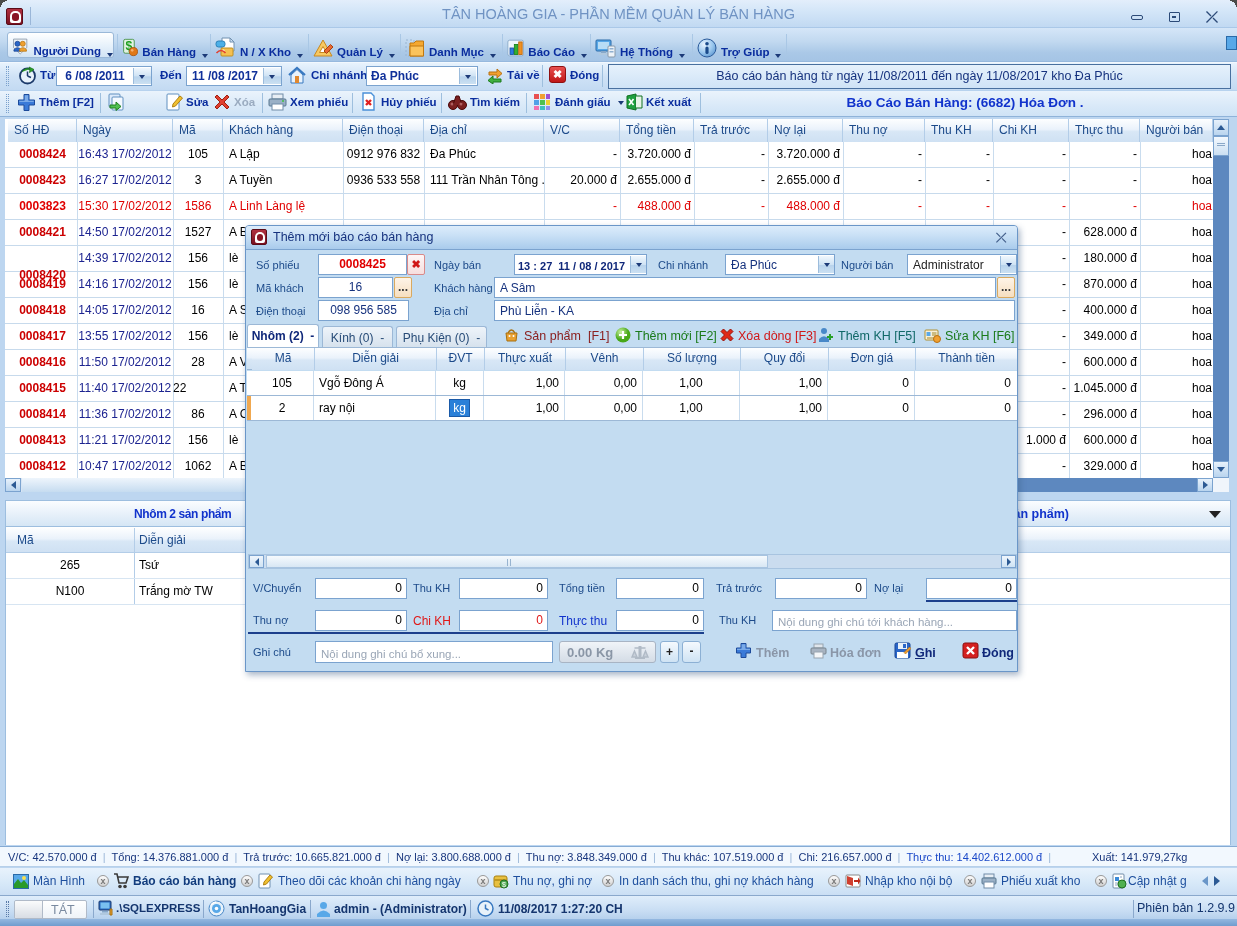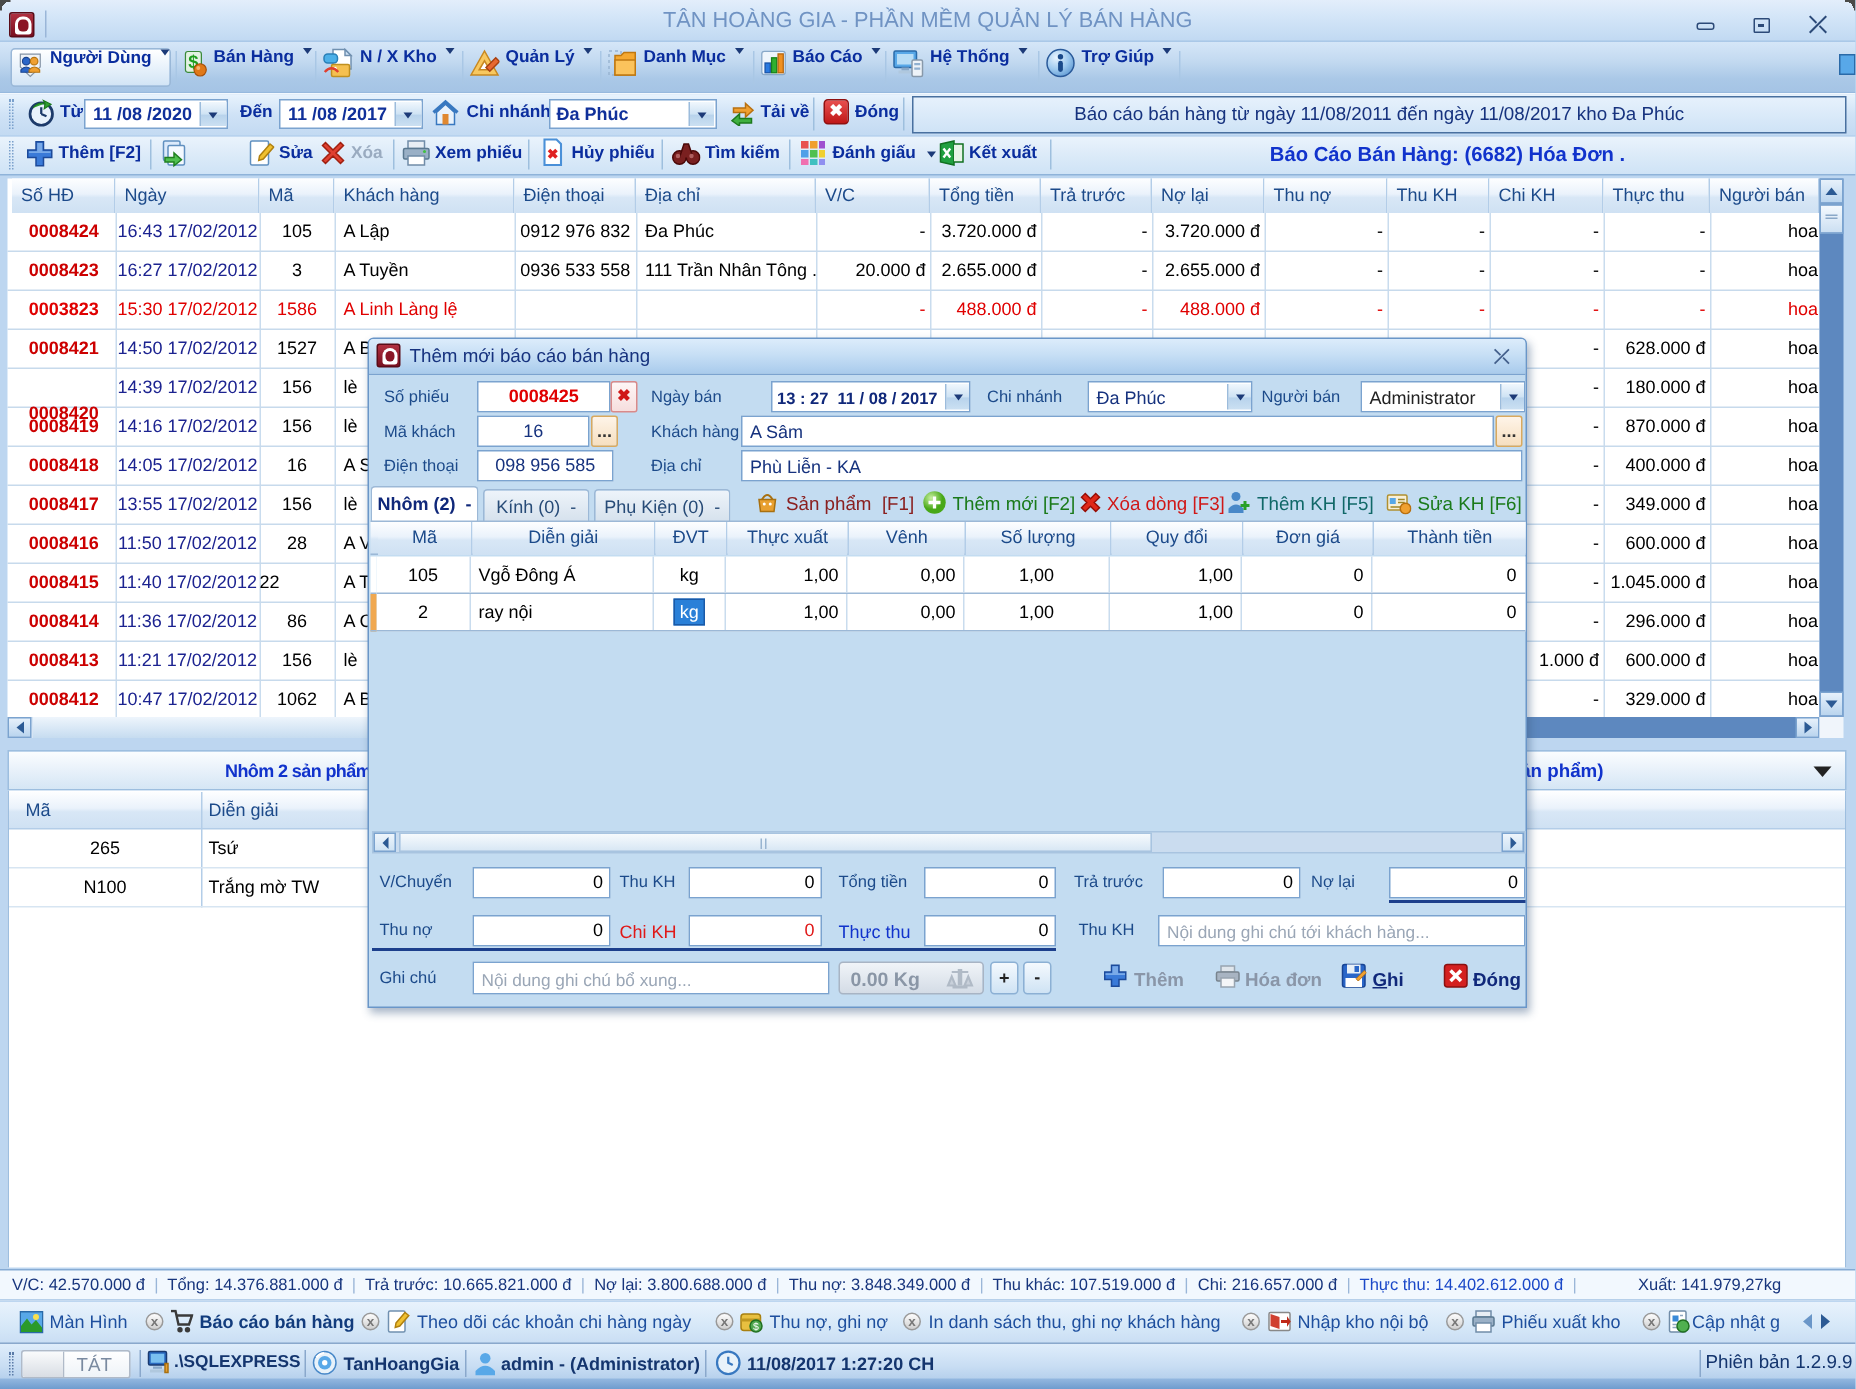--- a/index.html
+++ b/index.html
@@ -14,21 +14,21 @@
 #titlebar { left:0; top:0; width:1237px; height:28px;
   background:linear-gradient(#e3eefb 0%,#d4e6f8 40%,#c1d9f2 100%);
   border-bottom:1px solid #aac8e8; }
 #title-text { left:0; top:6px; width:1237px; text-align:center; color:#7093c3; font-size:14.5px; }
 .winbtn { top:12px; color:#2c4a78; }
 
 
 #menubar { left:0; top:28px; width:1237px; height:34px;
   background:linear-gradient(#d5e6f8 0%,#c2d9f0 40%,#aac8e7 75%,#a5c4e5 100%);
   border-bottom:1px solid #97b9de; }
-.mbtn { position:absolute; top:32px; height:26px; white-space:nowrap; border-radius:3px; display:flex; align-items:flex-start;
+.mbtn { position:absolute; top:32px; height:26px; white-space:nowrap; border-radius:3px; display:flex; align-items:flex-end;
   color:#0a2d9e; font-weight:bold; font-size:11.5px; }
 .mbtn .car { margin-left:6px; }
 .car { width:0; height:0; border-left:3px solid transparent; border-right:3px solid transparent;
   border-top:4px solid #1c3a78; display:inline-block; }
 .msep { position:absolute; top:34px; height:22px; width:1px; background:#a9c7e5; }
 
 
 #toolbar2 { left:0; top:62px; width:1237px; height:28px;
   background:linear-gradient(#e8f3fd 0%,#cfe2f6 50%,#c3daf2 100%);
   border-top:1px solid #f2f8fe; }
@@ -218,21 +218,21 @@
 
 <div class="abs" id="toolbar2"></div>
 <div class="grip" style="left:6px;top:66px;height:20px;border-left:1px dotted #7aa0cc;border-right:1px dotted #7aa0cc;"></div>
 <svg class="abs" style="left:18px;top:66px" width="19" height="19" viewBox="0 0 19 19">
     <circle cx="9.5" cy="10" r="7.5" fill="#e8f2fc" stroke="#1c3a6a" stroke-width="1.8"></circle>
     <path d="M9.5 10 L9.5 5.5 M9.5 10 L13 11.5" stroke="#1c3a6a" stroke-width="1.5" fill="none"></path>
     <path d="M4 6 A 7 7 0 0 1 12 3 L11 1 L16 3.5 L11.5 6.5 L12 3" fill="#30a030" stroke="#1d7a1d" stroke-width=".8"></path>
   </svg>
 <div class="abs tbtxt" style="left:40px;top:69px;">Từ</div>
 <div class="abs inp" style="left:56px;top:66px;width:96px;height:20px;">
-  <div class="abs" style="left:0;top:1px;width:76px;text-align:center;color:#10309a;font-weight:bold;font-size:12px;line-height:17px;">11 /08 /2020</div>
+  <div class="abs" style="left:0;top:1px;width:76px;text-align:center;color:#10309a;font-weight:bold;font-size:12px;line-height:17px;">6 /08 /2011</div>
   <div class="abs" style="left:76px;top:1px;width:18px;height:16px;background:linear-gradient(#f0f7fd,#cfe3f4 50%,#b8d3ec 55%,#cbe0f2);border-left:1px solid #9cbcdc;"><span class="car" style="margin:6px 0 0 5px;"></span></div>
 </div>
 <div class="abs tbtxt" style="left:160px;top:69px;">Đến</div>
 <div class="abs inp" style="left:186px;top:66px;width:96px;height:20px;">
   <div class="abs" style="left:0;top:1px;width:76px;text-align:center;color:#10309a;font-weight:bold;font-size:12px;line-height:17px;">11 /08 /2017</div>
   <div class="abs" style="left:76px;top:1px;width:18px;height:16px;background:linear-gradient(#f0f7fd,#cfe3f4 50%,#b8d3ec 55%,#cbe0f2);border-left:1px solid #9cbcdc;"><span class="car" style="margin:6px 0 0 5px;"></span></div>
 </div>
 <svg class="abs" style="left:288px;top:66px" width="18" height="19" viewBox="0 0 18 19">
     <path d="M1 9 L9 2 L17 9" fill="none" stroke="#3878c0" stroke-width="2.2"></path>
     <path d="M3 9 L9 3.5 L15 9 L15 17 L3 17 Z" fill="#e8f2fc" stroke="#3878c0"></path>
@@ -624,21 +624,21 @@
     </div>
   <div class="abs" style="left:17px;top:0;width:1176px;height:14px;background:#5d88bf;"></div>
   <div class="abs" style="left:17px;top:0px;width:600px;height:14px;background:linear-gradient(#eef5fc,#c6dcf0);"></div>
   <div class="sb-btn abs" style="left:1192px;top:0;width:16px;height:14px;">
       <span style="width:0;height:0;border-top:4px solid transparent;border-bottom:4px solid transparent;border-left:5px solid #2c5a94;"></span>
     </div>
 </div>
 <div class="abs" style="left:1213px;top:478px;width:16px;height:14px;background:#f0f5fb;"></div>
 
 <div class="abs" id="panelhdr">
-  <div class="abs" style="left:144px;top:6px;color:#1133cc;font-weight:bold;font-size:12px;letter-spacing:-0.4px;">Nhôm 2 sản phẩm</div>
+  <div class="abs" style="left:128px;top:6px;color:#1133cc;font-weight:bold;font-size:12px;letter-spacing:-0.4px;">Nhôm 2 sản phẩm</div>
   <div class="abs" style="left:938px;top:6px;color:#1133cc;font-weight:bold;font-size:12.5px;">(Tổng 145 sản phẩm)</div>
   <div class="abs" style="left:1203px;top:10px;width:0;height:0;border-left:6px solid transparent;border-right:6px solid transparent;border-top:7px solid #222;"></div>
 </div>
 <div class="abs" id="bottomwhite">
 
   <div class="abs" style="left:0;top:1px;width:1224px;height:25px;background:linear-gradient(#fdfeff 0%,#eaf2fb 45%,#d8e7f6 55%,#cfe1f3 100%);border-bottom:1px solid #b3cde8;"></div>
   <div class="abs" style="left:11px;top:6px;color:#1c4a8a;">Mã</div>
   <div class="abs" style="left:133px;top:6px;color:#1c4a8a;">Diễn giải</div>
   <div class="abs" style="left:128px;top:1px;width:1px;height:77px;background:#b3cde8;"></div>
   <div class="abs" style="left:0;top:26px;width:1224px;height:26px;border-bottom:1px solid #d7e5f2;">

